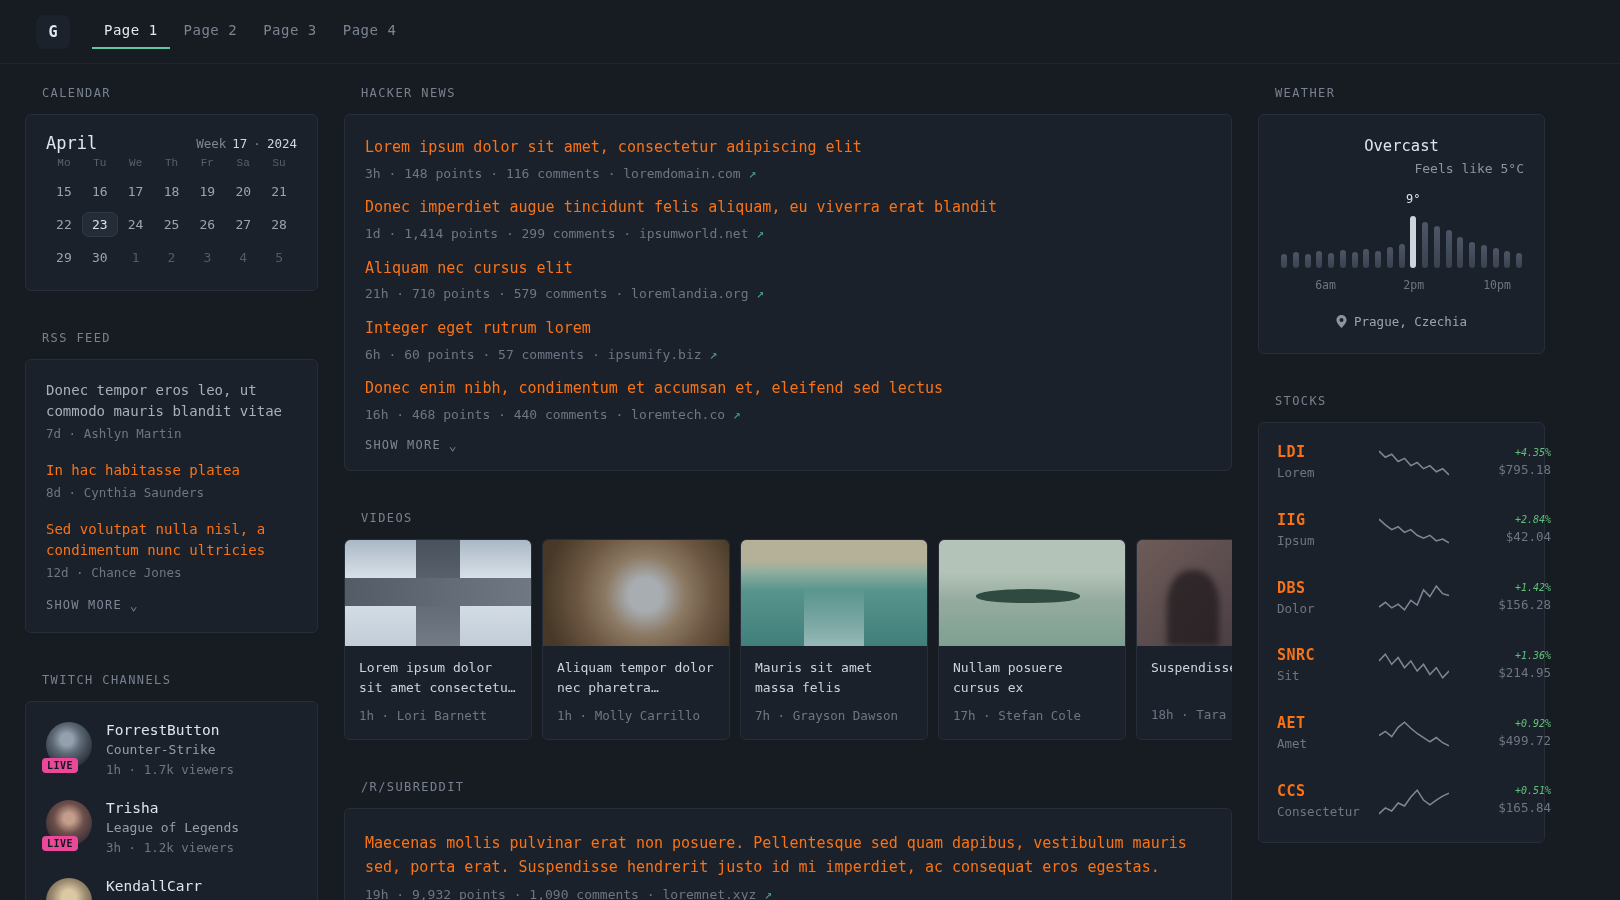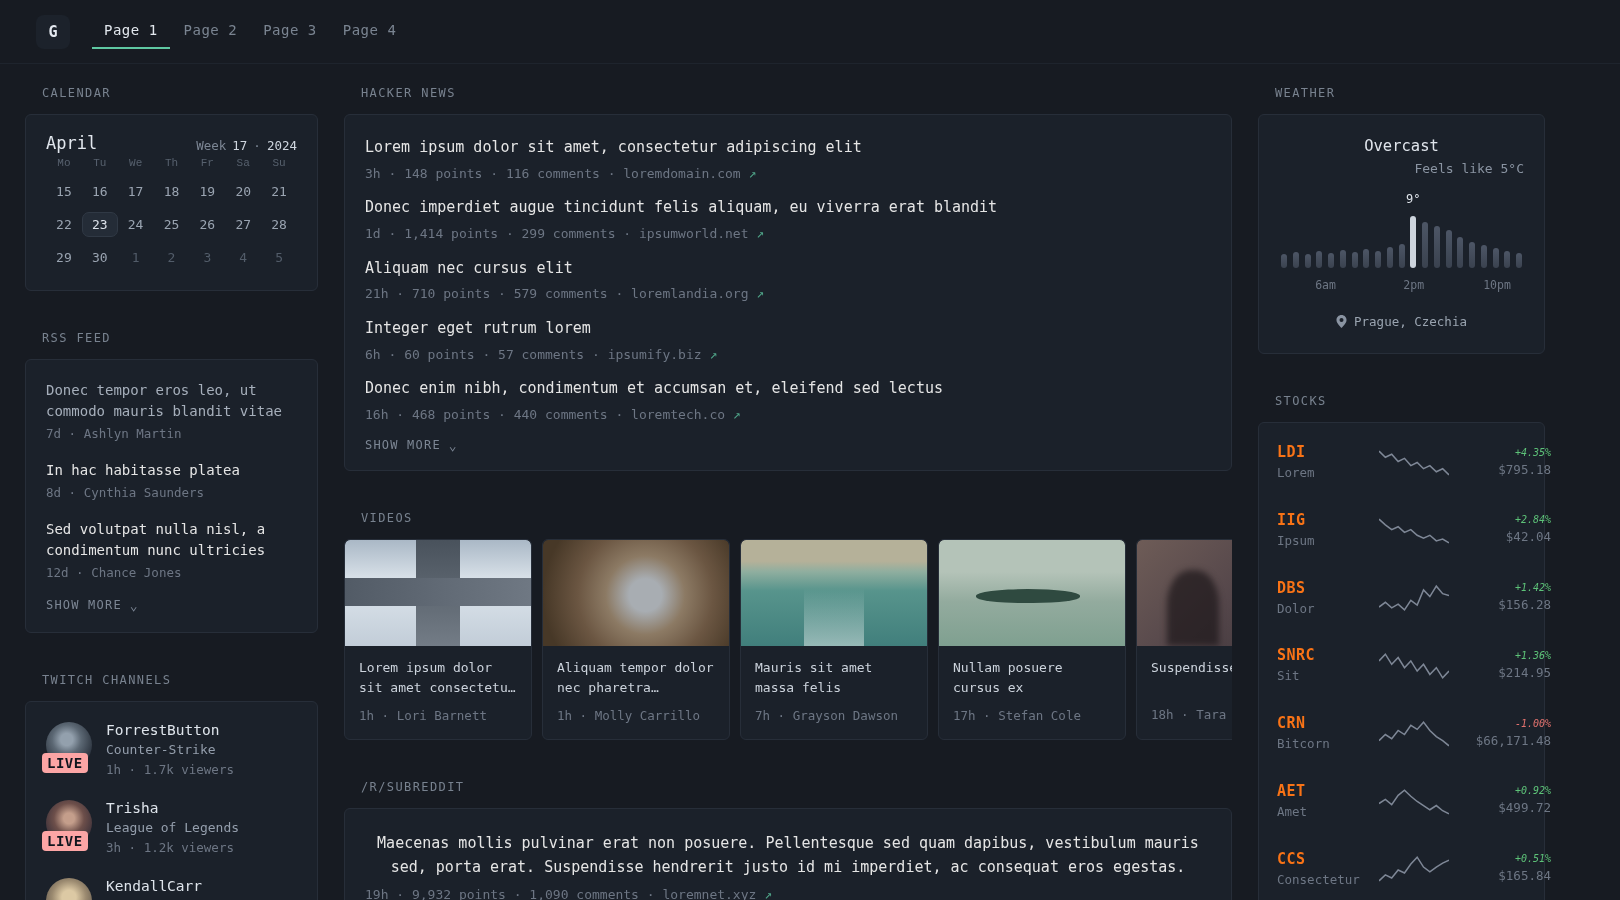--- a/index.html
+++ b/index.html
@@ -27,29 +27,29 @@
   .col-mid   { flex:1; min-width:0; }
   .col-right { width:287px; flex:none; }
   .widget { margin-bottom:40px; }
   .sec-title { font-size:12px; font-weight:normal; letter-spacing:1.4px; color:#78828f; margin:0 0 14px 17px; }
   .card { background:#1b212a; border:1px solid #272e39; border-radius:6px; }
   .pad { padding:20px; }
   .meta { font-size:12.5px; color:#6d7684; line-height:1.5; }
   .meta:empty, .live:empty, .tw-game:empty, .s-name:empty, .s-price:empty { display:none; }
   .accent { color:#68c8a3; }
   .item-title { color:#a6afbb; display:block; }
-  .item-title.accent { color:#e5e5e5; }
+  .item-title.accent { color:#f97316; }
   .show-more { display:flex; align-items:center; gap:8px; font-size:12px; letter-spacing:1.2px; color:#7c8694; margin-top:6px; }
   .chev { font-size:13px; line-height:1; }
   .ext { color:#4fa488; }
   .domain { color:#6d7684; }
 
   
   .cal-card { padding:18px 20px 20px; }
-  .cal-head { display:flex; justify-content:space-between; align-items:flex-end; }
+  .cal-head { display:flex; justify-content:space-between; align-items:center; }
   .cal-month { font-size:17px; color:#e2e7ee; }
   .cal-week { font-size:12.5px; color:#cfd6df; display:flex; gap:6px; }
   .cal-week .muted { color:#7c8694; }
   .cal-grid { display:grid; grid-template-columns:repeat(7,1fr); row-gap:8px; text-align:center; }
   .cal-dow { margin-top:4px;font-family:Liberation Mono, monospace; }
   .dow { font-size:11px; color:#57616e; }
   .cal-days { margin-top:10px; }
   .day { font-size:13px; color:#9aa4b1; padding:5px 0; }
   .day.other { color:#525c69; }
   .day.selected { background:#242c37; border:1px solid #303945; border-radius:7px; color:#dbe1e9; padding:4px 0; }
@@ -61,32 +61,32 @@
 
   
   .tw-card { padding:20px; }
   .tw-row { display:flex; gap:14px; margin-bottom:20px; }
   .tw-row:last-child { margin-bottom:0; }
   .av-wrap { position:relative; width:46px; height:46px; flex:none; }
   .avatar { width:46px; height:46px; border-radius:50%; }
   .avatar-forrest { background:radial-gradient(circle at 45% 38%, #93a0ad 0 16%, #5c6874 38%, #2d3540 72%, #1d232c); }
   .avatar-trisha  { background:radial-gradient(circle at 50% 40%, #c49e8b 0 15%, #6d4f4a 42%, #372e38 78%); }
   .avatar-kendall { background:radial-gradient(circle at 50% 42%, #dcc9a4 0 20%, #9b8a70 48%, #5f564b 82%); }
-  .live { position:absolute; left:-4px; bottom:-5px; background:#fca5a5; color:#0f151d; font-size:14px; font-weight:bold;
+  .live { position:absolute; left:-4px; bottom:-5px; background:#ec4899; color:#0f151d; font-size:10px; font-weight:bold;
           padding:2px 5px; border-radius:4px; letter-spacing:.5px; }
   .tw-name { font-size:14.5px; color:#dee4eb; }
   .tw-game { font-size:13px; color:#949eac; margin-top:4px; }
   .tw-row .meta { margin-top:4px; }
 
   
   .feed-card { padding:22px 20px 18px; }
   .hn-item { margin-bottom:14px; }
   .hn-item .item-title { font-size:15px; line-height:1.45; }
   .hn-item .meta { margin-top:5px; font-size:13px; }
-  .sub-item .item-title { font-size:15px; line-height:1.6;text-align:center; }
+  .sub-item .item-title { font-size:15px; line-height:1.6; }
   .sub-item .meta { margin-top:6px; font-size:13px; }
 
   
   .video-row { display:flex; gap:10px; overflow:hidden; }
   .video-card { width:188px; flex:none; overflow:hidden; }
   .thumb { height:106px; border-radius:5px 5px 0 0; position:relative; overflow:hidden; }
   .thumb-cross { background:linear-gradient(180deg,#aab8c6,#dde5ec 40%,#c2cdd8); }
   .thumb-cross::before { content:""; position:absolute; left:38%; top:0; width:24%; height:100%;
                          background:linear-gradient(180deg,#49525c,#737c86); }
   .thumb-cross::after  { content:""; position:absolute; top:36%; left:0; height:26%; width:100%;
@@ -452,33 +452,20 @@
               <div class="s-name meta">Sit</div>
             </div>
             <svg class="spark" viewBox="0 0 64 26" preserveAspectRatio="none">
               <polyline points="0.0,8.3 5.8,2.0 11.6,11.4 17.5,5.1 23.3,14.6 29.1,8.3 34.9,17.7 40.7,11.4 46.5,20.9 52.4,14.6 58.2,24.0 64.0,17.7"></polyline>
             </svg>
             <div class="s-right">
               <div class="s-change">+1.36%</div>
               <div class="s-price meta">$214.95</div>
             </div>
           </div>
-          <div class="stock-row down">
-            <div class="s-left">
-              <div class="s-sym">CRN</div>
-              <div class="s-name meta">Bitcorn</div>
-            </div>
-            <svg class="spark" viewBox="0 0 64 26" preserveAspectRatio="none">
-              <polyline points="0.0,19.2 5.8,13.5 11.6,17.3 17.5,9.7 23.3,13.5 29.1,4.9 34.9,8.7 40.7,2.0 46.5,9.7 52.4,15.4 58.2,19.2 64.0,24.0"></polyline>
-            </svg>
-            <div class="s-right">
-              <div class="s-change">-1.00%</div>
-              <div class="s-price meta">$66,171.48</div>
-            </div>
-          </div>
           <div class="stock-row">
             <div class="s-left">
               <div class="s-sym">AET</div>
               <div class="s-name meta">Amet</div>
             </div>
             <svg class="spark" viewBox="0 0 64 26" preserveAspectRatio="none">
               <polyline points="0.0,14.4 5.8,10.6 11.6,15.4 17.5,6.8 23.3,2.0 29.1,7.7 34.9,12.5 40.7,16.3 46.5,20.2 52.4,16.3 58.2,21.1 64.0,24.0"></polyline>
             </svg>
             <div class="s-right">
               <div class="s-change">+0.92%</div>

